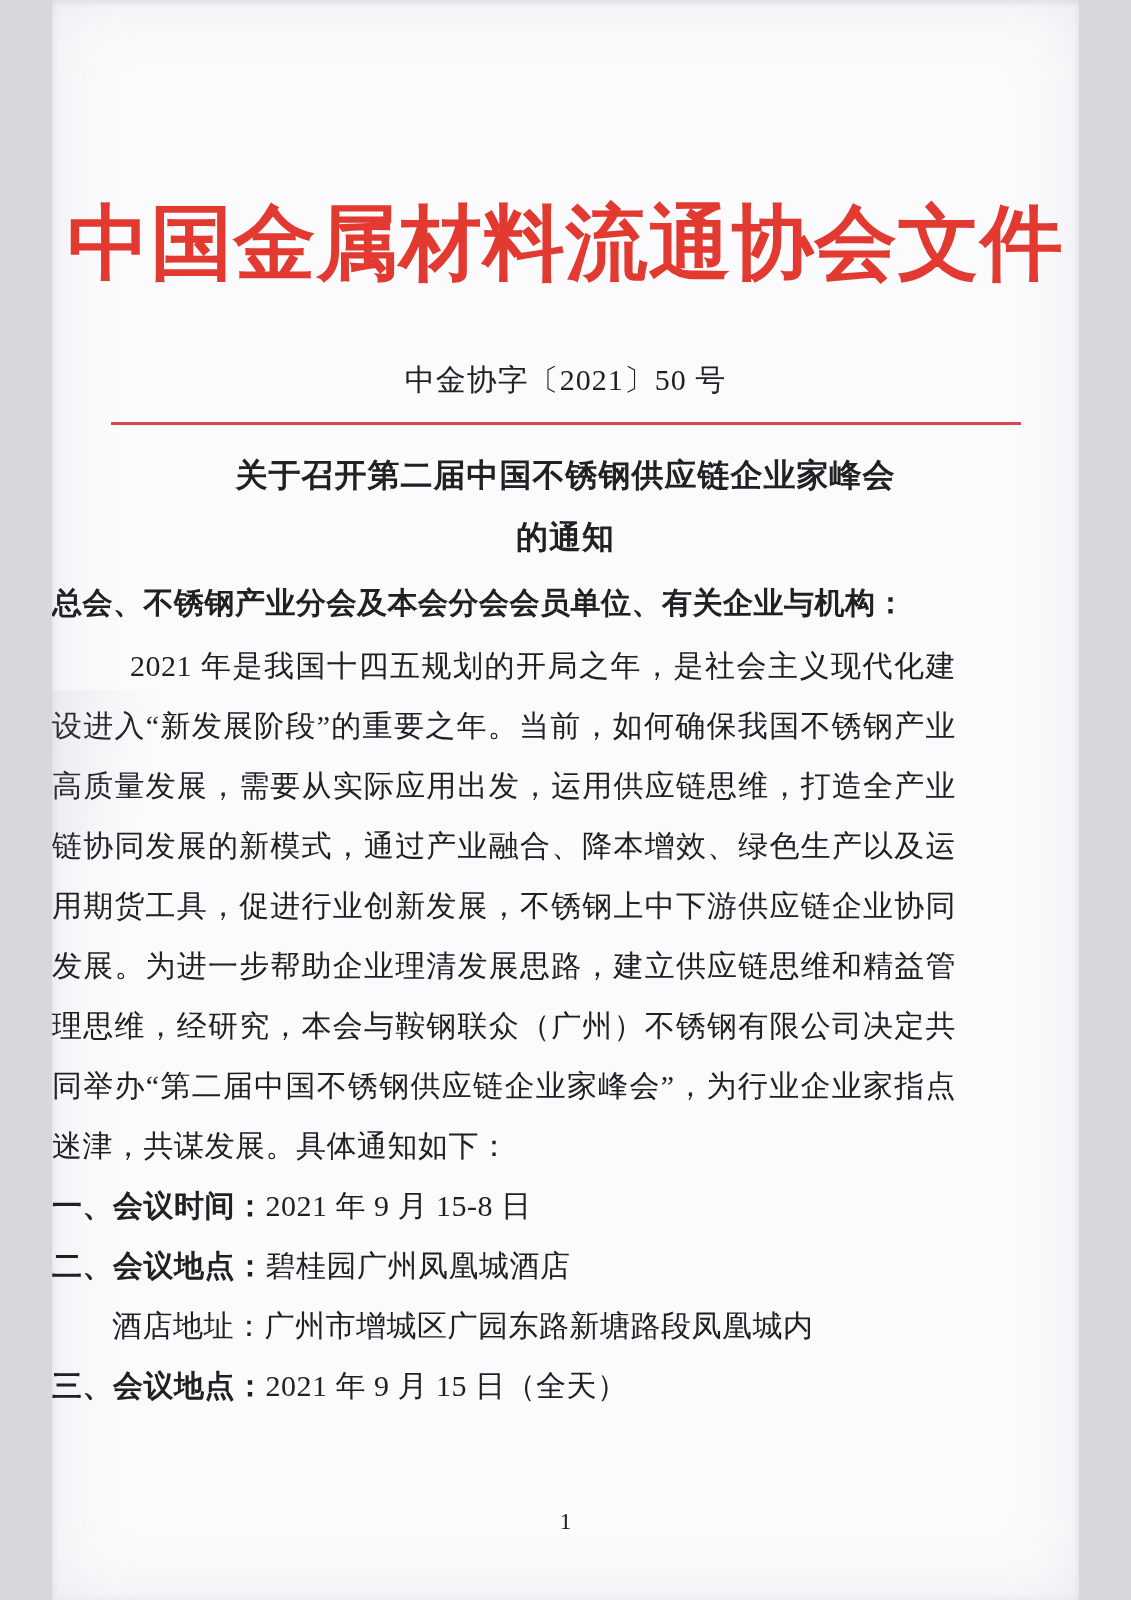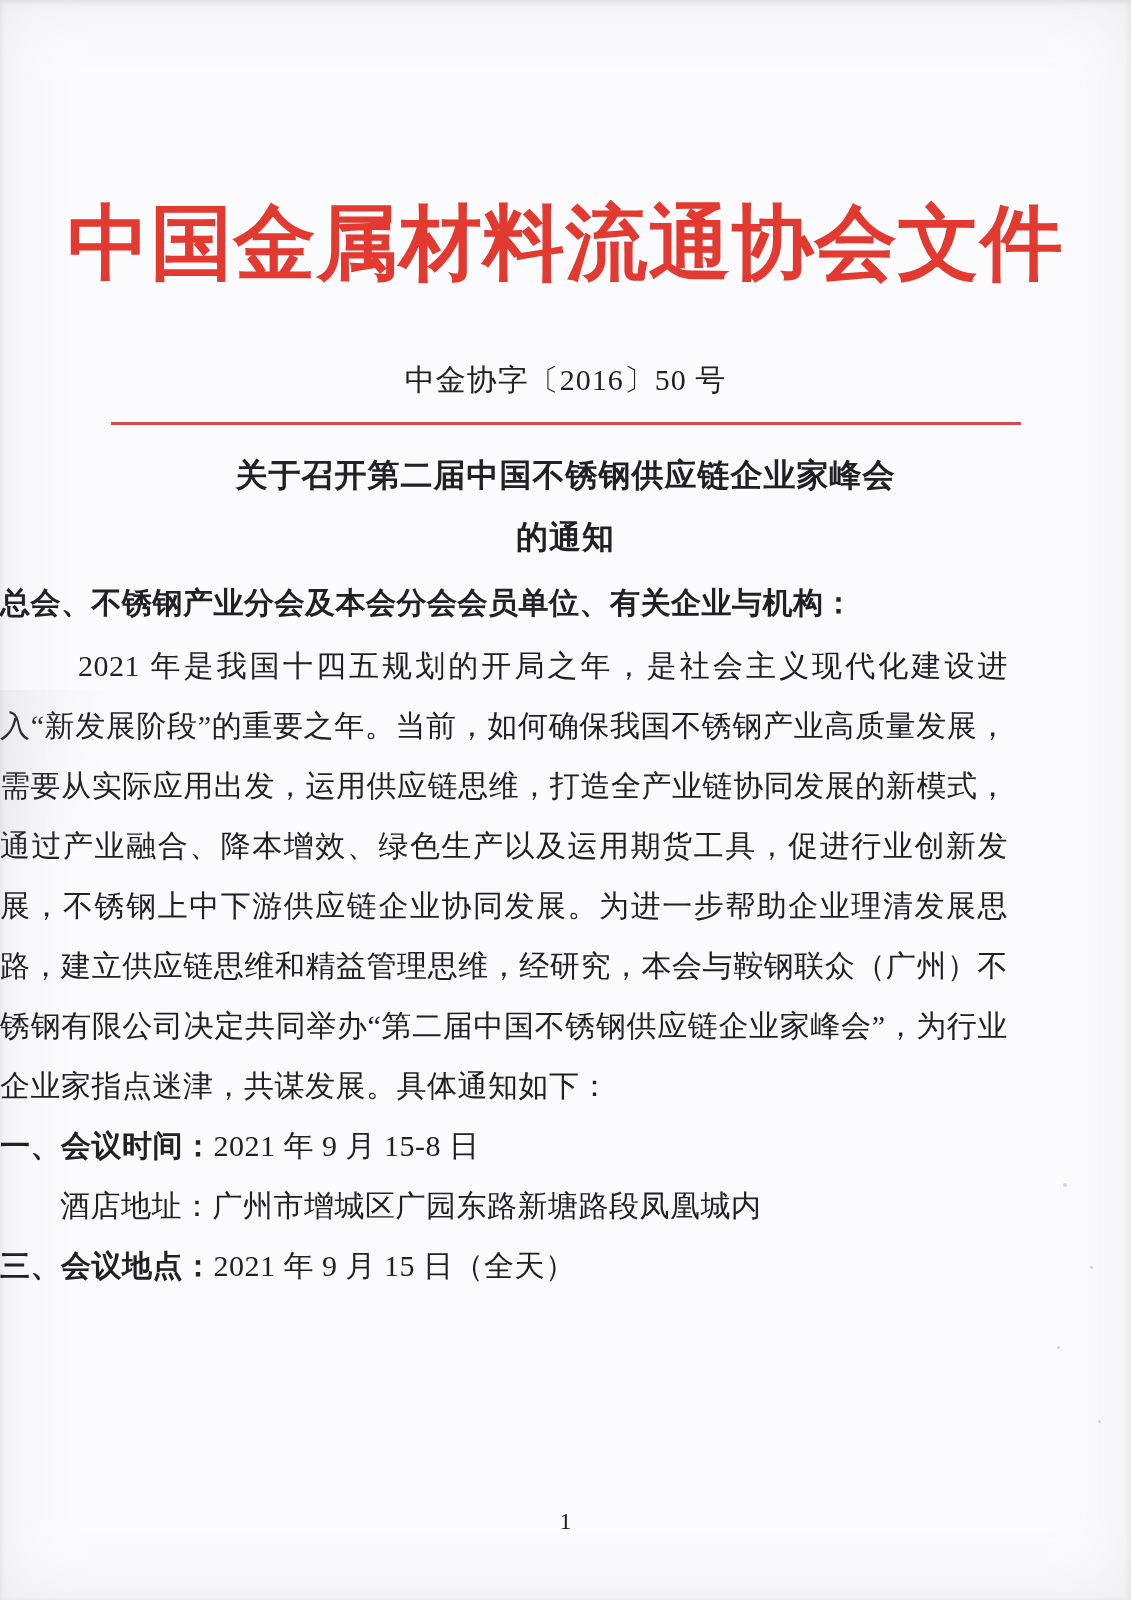--- a/index.html
+++ b/index.html
@@ -6,21 +6,21 @@
     --header-red: #e23a30;
     --rule-red: #d6474f;
     --body-text: #212124;
     --paper-bg: #fbfafc;
     --speck-pink: #e89aa4;
   }
   * { margin: 0; padding: 0; box-sizing: border-box; }
   html, body { background: #d8d8dc; }
   .page {
     position: relative;
-    width: 1131px;
+    width: 1027px;
     height: 1600px;
     margin: 0 auto;
     background: var(--paper-bg);
     box-shadow: inset 0 0 70px rgba(155,155,175,0.16), inset 0 2px 6px rgba(150,150,160,0.25);
     overflow: hidden;
     font-family: "Liberation Serif", "DejaVu Serif", serif;
     color: var(--body-text);
   }
   
   .page::before {
@@ -102,37 +102,40 @@
   .speck-3 { left: 1057px; top: 1346px; width: 3px; height: 3px; }
   .speck-4 { left: 1098px; top: 1420px; width: 3px; height: 3px; }
 </style>
 </head>
 <body>
 
 <div class="page">
 
   <div class="head">
     <div class="letterhead">中国金属材料流通协会文件</div>
-    <div class="doc-number">中金协字〔2016〕50 号</div>
+    <div class="doc-number">中金协字〔2021〕50 号</div>
     <div class="red-rule"></div>
     <div class="notice-title">
       <span>关于召开第二届中国不锈钢供应链企业家峰会</span><br>
       <span>的通知</span>
     </div>
   </div>
 
   <div class="content">
     <div class="salutation">总会、不锈钢产业分会及本会分会会员单位、有关企业与机构：</div>
 
     <p class="body-paragraph">2021 年是我国十四五规划的开局之年，是社会主义现代化建设进入“新发展阶段”的重要之年。当前，如何确保我国不锈钢产业高质量发展，需要从实际应用出发，运用供应链思维，打造全产业链协同发展的新模式，通过产业融合、降本增效、绿色生产以及运用期货工具，促进行业创新发展，不锈钢上中下游供应链企业协同发展。为进一步帮助企业理清发展思路，建立供应链思维和精益管理思维，经研究，本会与鞍钢联众（广州）不锈钢有限公司决定共同举办“第二届中国不锈钢供应链企业家峰会”，为行业企业家指点迷津，共谋发展。具体通知如下：</p>
 
     <div class="item item--bold-label">
       <span class="item-label">一、会议时间：</span><span class="item-value">2021 年 9 月 15-8 日</span>
     </div>
 
+    <div class="item item--bold-label">
+      <span class="item-label">二、会议地点：</span><span class="item-value">碧桂园广州凤凰城酒店</span>
+    </div>
 
     <div class="item item--indent">
       <span class="item-label">酒店地址：</span><span class="item-value">广州市增城区广园东路新塘路段凤凰城内</span>
     </div>
 
 
     <div class="item item--bold-label">
       <span class="item-label">三、会议地点：</span><span class="item-value">2021 年 9 月 15 日（全天）</span>
     </div>
   </div>

